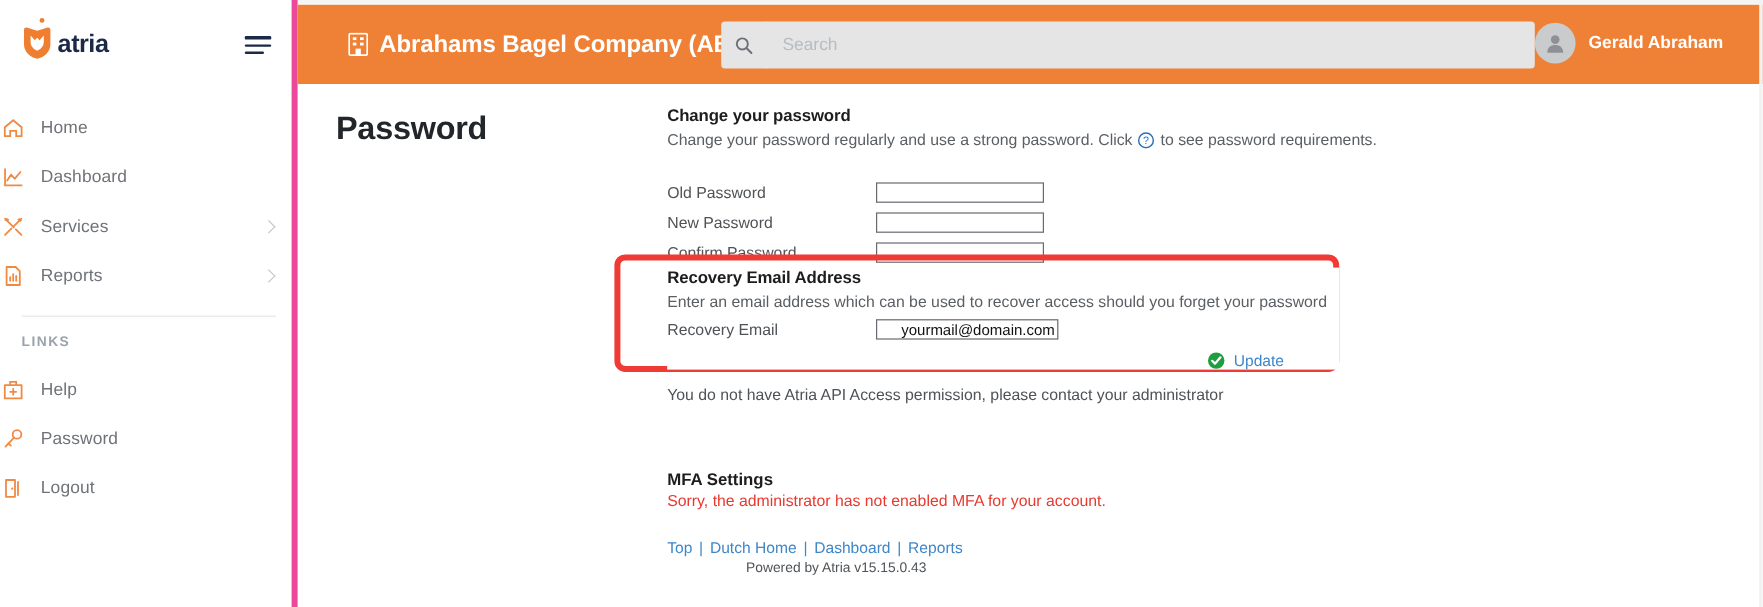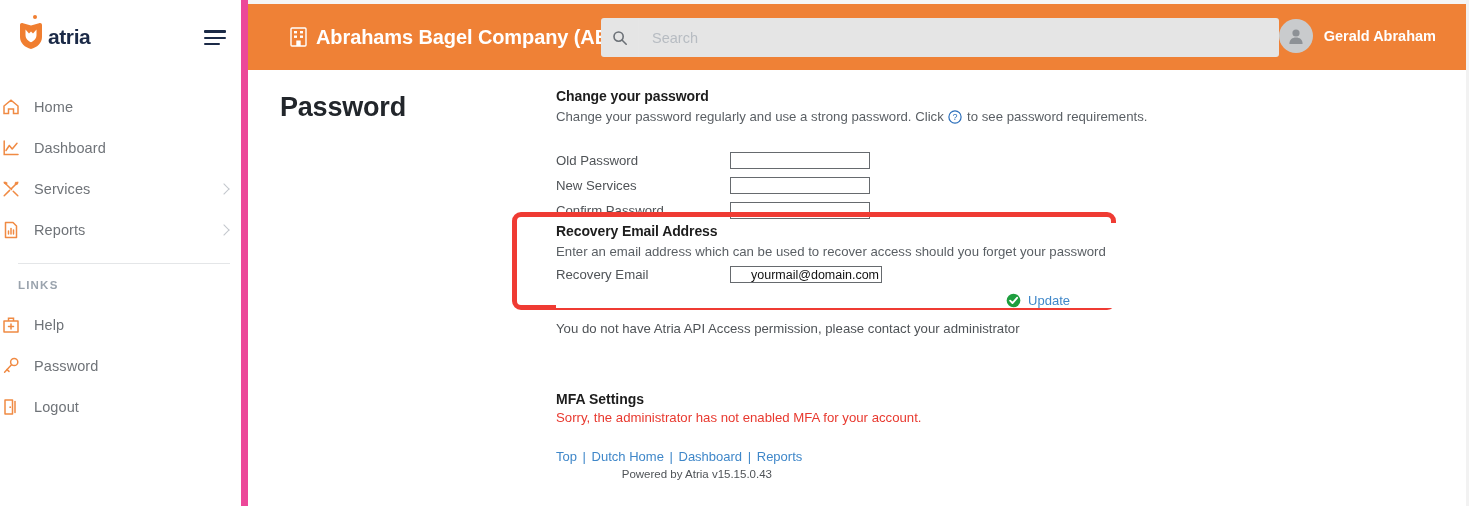--- a/index.html
+++ b/index.html
@@ -26,21 +26,21 @@
     background: #f5f5f5;
   }
 
   
   .sidebar {
     position: absolute;
     top: 0; left: 0;
     width: 248px;
     height: 506px;
     background: #ffffff;
-    border-right: 7px solid #ec4899;
+    border-right: 5px solid #ec4899;
     z-index: 5;
   }
 
   .brand-row {
     position: absolute;
     top: 14px; left: 0;
     width: 248px; height: 44px;
     display: flex;
     align-items: center;
   }
@@ -531,21 +531,21 @@
       </span>
       <span>to see password requirements.</span>
     </p>
 
     <div class="pw-block">
       <div class="field-row">
         <span class="field-label">Old Password</span>
         <input class="field-input" type="password" value="" style="">
       </div>
       <div class="field-row">
-        <span class="field-label">New Services</span>
+        <span class="field-label">New Password</span>
         <input class="field-input" type="password" value="" style="">
       </div>
       <div class="field-row">
         <span class="field-label">Confirm Password</span>
         <input class="field-input" type="password" value="" style="">
       </div>
     </div>
 
     <div class="update-row">
       <svg class="check-badge" viewBox="0 0 16 16">

